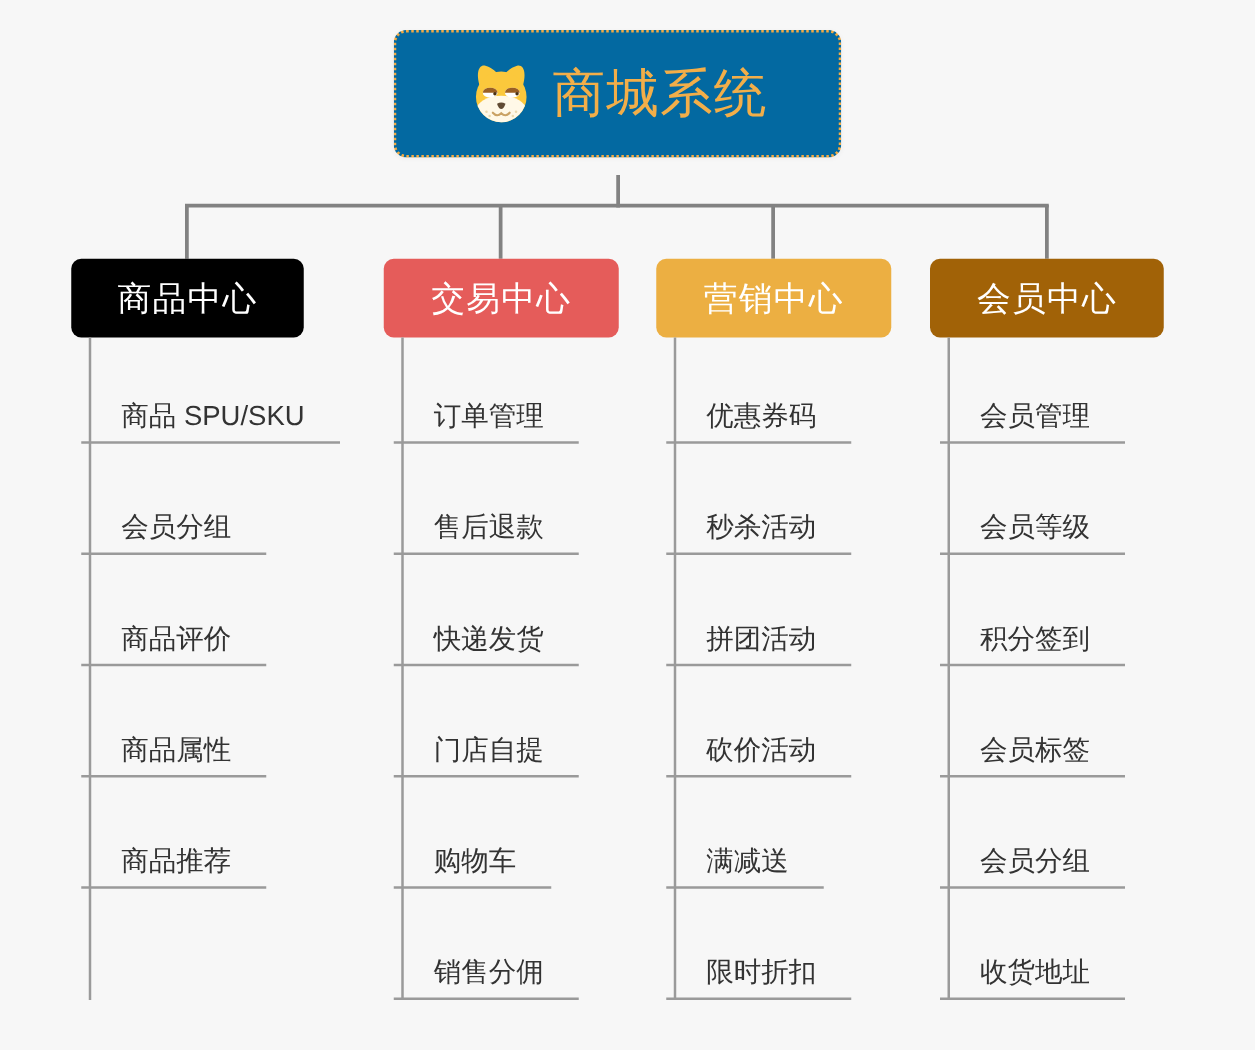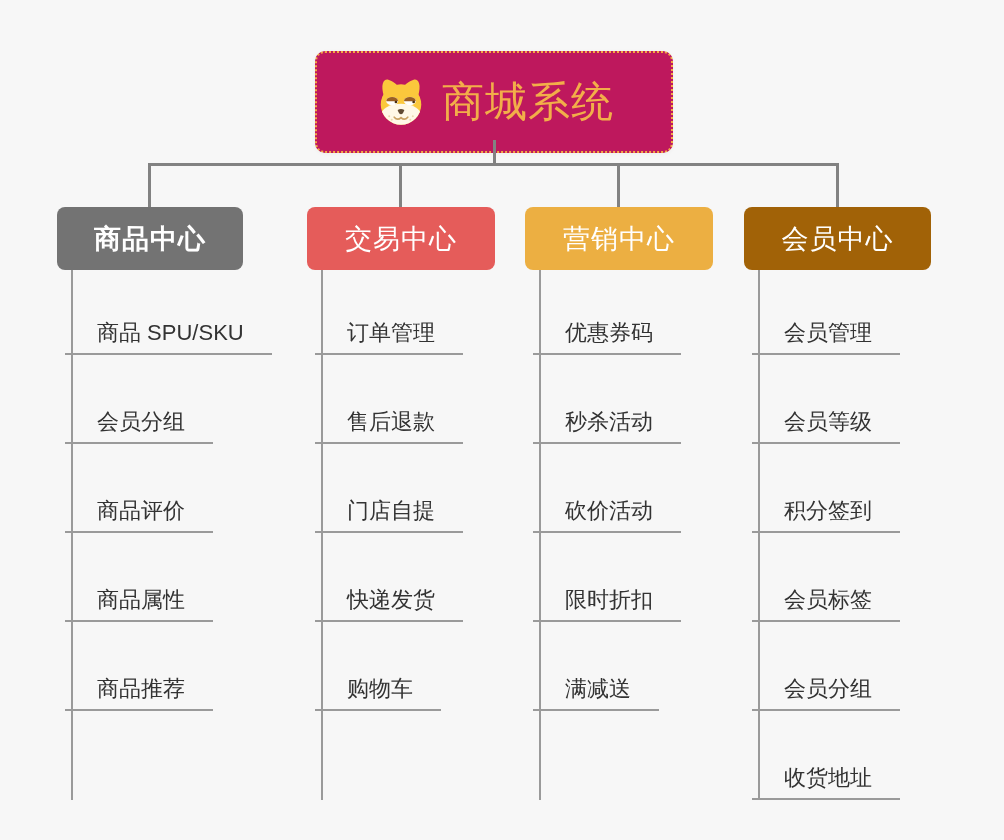--- a/index.html
+++ b/index.html
@@ -10,22 +10,22 @@
   html,body{width:1004px;height:840px;}
   body{
     background:var(--bg);
     font-family:"Liberation Sans","DejaVu Sans",sans-serif;
     position:relative;overflow:hidden;
   }
   .canvas{position:absolute;inset:0;}
 
   
   .root-node{
-    position:absolute;left:315px;top:51px;width:358px;height:102px;
-    background:#be185d;border:2px dotted var(--root-border);border-radius:10px;
+    position:absolute;left:315px;top:24px;width:358px;height:102px;
+    background:#0369a1;border:2px dotted var(--root-border);border-radius:10px;
     display:flex;align-items:center;justify-content:center;gap:14px;
     box-shadow:0 1px 4px rgba(0,0,0,0.04);
   }
   .root-title{
     font-size:42px;color:var(--root-title);letter-spacing:1px;white-space:nowrap;
   }
 
   
   .tline{position:absolute;background:var(--line);}
   .v-root{left:493px;top:140px;width:3px;height:26px;}
@@ -89,58 +89,60 @@
   </div>
 
   <div class="tline v-root"></div>
   <div class="tline bus"></div>
   <div class="tline drop drop1"></div>
   <div class="tline drop drop2"></div>
   <div class="tline drop drop3"></div>
   <div class="tline drop drop4"></div>
 
   <div class="col col1">
-    <div class="branch-box" style="background-color: #737373; font-weight: bold;">
+    <div class="branch-box" style="background-color: #000000;">
       <span>商品中心</span>
     </div>
     <div class="spine"></div>
     <div class="leaves">
       <div class="leaf">商品 SPU/SKU</div>
       <div class="leaf">会员分组</div>
       <div class="leaf">商品评价</div>
       <div class="leaf">商品属性</div>
       <div class="leaf">商品推荐</div>
     </div>
   </div>
 
   <div class="col col2">
     <div class="branch-box" style="background-color: rgb(229, 92, 90);">
       <span>交易中心</span>
     </div>
     <div class="spine"></div>
     <div class="leaves">
       <div class="leaf">订单管理</div>
       <div class="leaf">售后退款</div>
+      <div class="leaf">快递发货</div>
       <div class="leaf">门店自提</div>
-      <div class="leaf">快递发货</div>
       <div class="leaf">购物车</div>
+      <div class="leaf">销售分佣</div>
     </div>
   </div>
 
   <div class="col col3">
     <div class="branch-box" style="background-color: rgb(236, 175, 66);">
       <span>营销中心</span>
     </div>
     <div class="spine"></div>
     <div class="leaves">
       <div class="leaf">优惠券码</div>
       <div class="leaf">秒杀活动</div>
+      <div class="leaf">拼团活动</div>
       <div class="leaf">砍价活动</div>
+      <div class="leaf">满减送</div>
       <div class="leaf">限时折扣</div>
-      <div class="leaf">满减送</div>
     </div>
   </div>
 
   <div class="col col4">
     <div class="branch-box" style="background-color: #a16207;">
       <span>会员中心</span>
     </div>
     <div class="spine"></div>
     <div class="leaves">
       <div class="leaf">会员管理</div>

